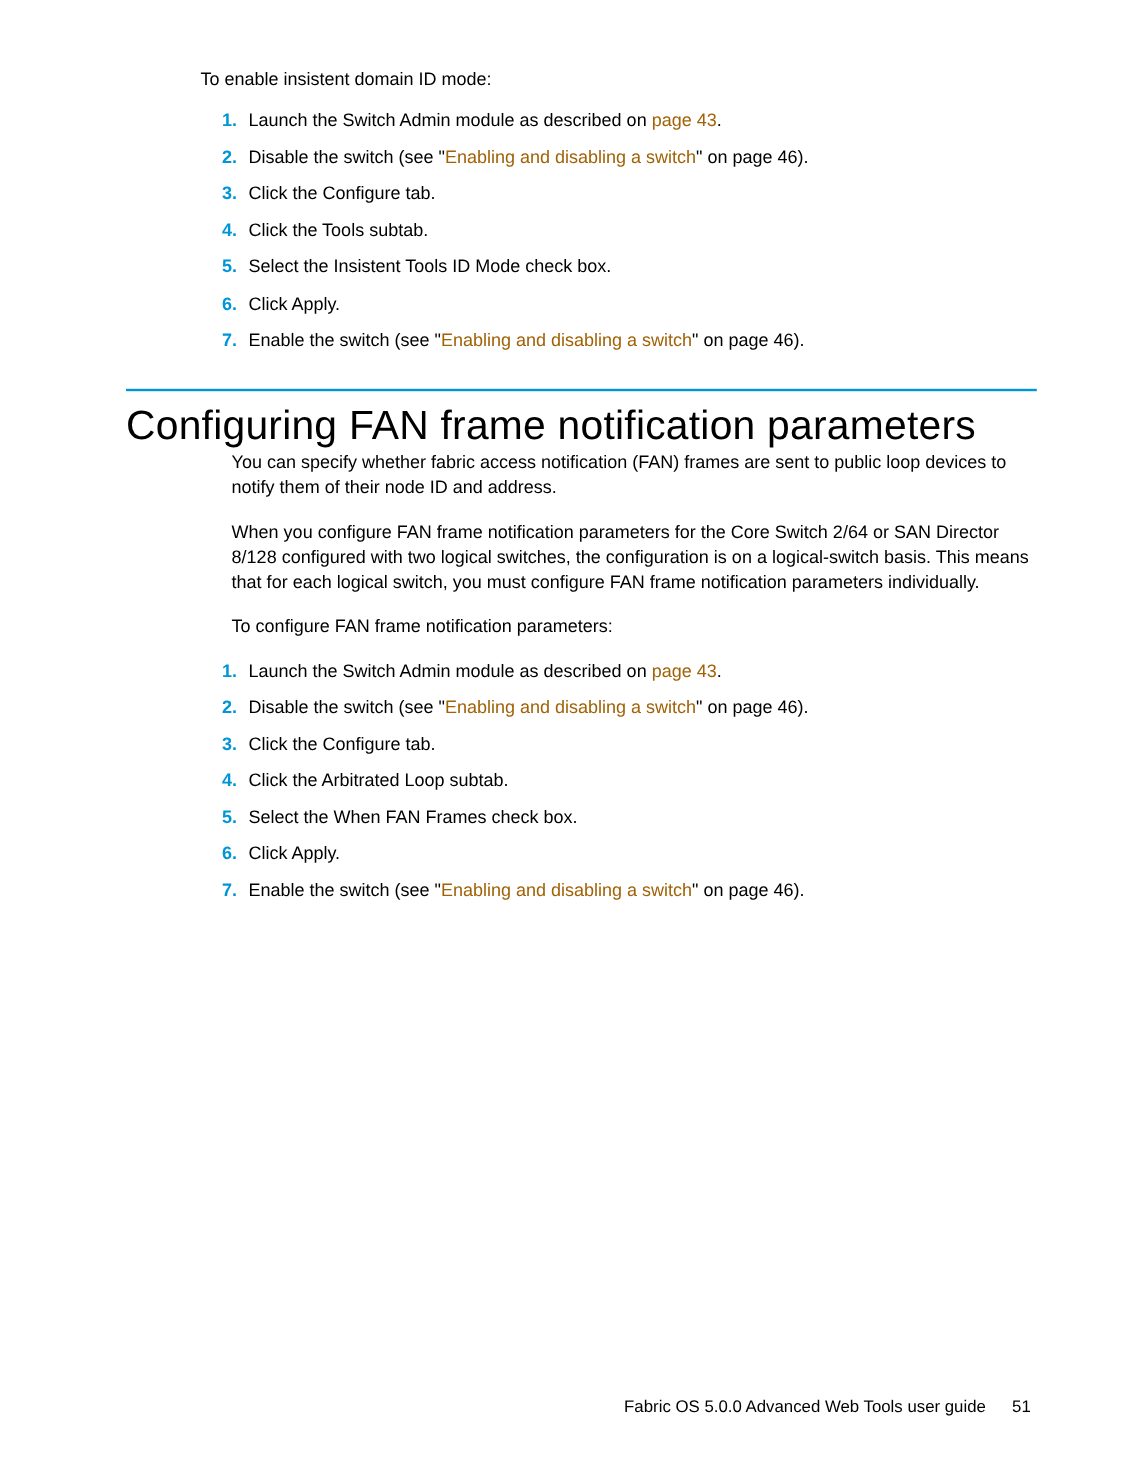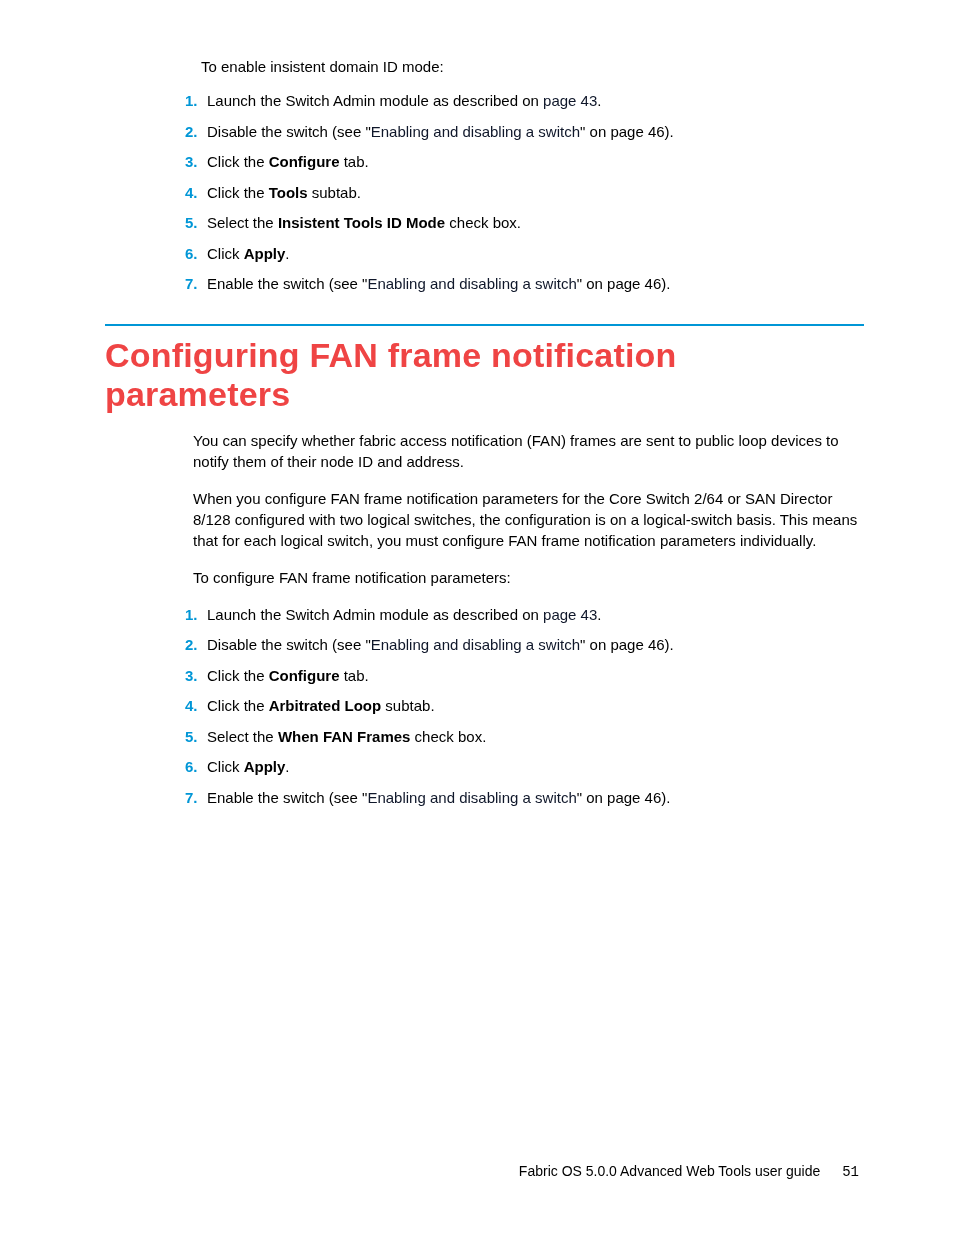--- a/index.html
+++ b/index.html
@@ -8,21 +8,21 @@
       height: 1235px;
       background: #fff;
       font-family: 'Segoe UI', 'Helvetica Neue', Arial, sans-serif;
       font-weight: 300;
       color: #000;
       position: relative;
       padding: 58px 90px 0 105px;
     }
     .intro {
       font-size: 15px;
-      margin-left: 96px;
+      margin-left: 62px;
       margin-bottom: 15px;
       font-weight: 400;
     }
     ol {
       list-style: none;
       margin-left: 80px;
     }
     ol li {
       font-size: 15px;
       line-height: 1.5;
@@ -31,53 +31,53 @@
       padding-left: 22px;
       font-weight: 400;
     }
     ol li .num {
       position: absolute;
       left: 0;
       color: #0096d6;
       font-weight: 700;
     }
     .link {
-      color: #0f172a;
+      color: #a16207;
       cursor: pointer;
     }
-    .bold { font-weight: 700; }
+    .bold { font-weight: 400; }
     hr.section-divider {
       border: none;
       border-top: 2px solid #0096d6;
       margin-top: 28px;
       margin-bottom: 10px;
       margin-left: 0;
     }
     h1.section-heading {
       font-size: 34px;
-      color: #ef4444;
-      font-weight: 700;
-      margin-bottom: 16px;
+      color: #000000;
+      font-weight: 400;
+      margin-bottom: 0;
       letter-spacing: 0.2px;
     }
     .para {
       font-size: 15px;
       line-height: 1.4;
       margin-left: 88px;
       margin-bottom: 16px;
       font-weight: 400;
     }
     .footer {
       position: absolute;
       bottom: 55px;
       right: 95px;
       font-size: 14px;
       font-weight: 400;
     }
-    .footer .pagenum { margin-left: 18px; font-family: Liberation Mono, monospace; }
+    .footer .pagenum { margin-left: 18px; }
   </style>
 </head>
 <body>
 
 <p class="intro">To enable insistent domain ID mode:</p>
 
 <ol id="steps1">
     <li><span class="num">1.</span>Launch the Switch Admin module as described on <span class="link">page 43</span>.</li>
     <li><span class="num">2.</span>Disable the switch (see "<span class="link">Enabling and disabling a switch</span>" on page 46).</li>
     <li><span class="num">3.</span>Click the <span class="bold">Configure</span> tab.</li>

